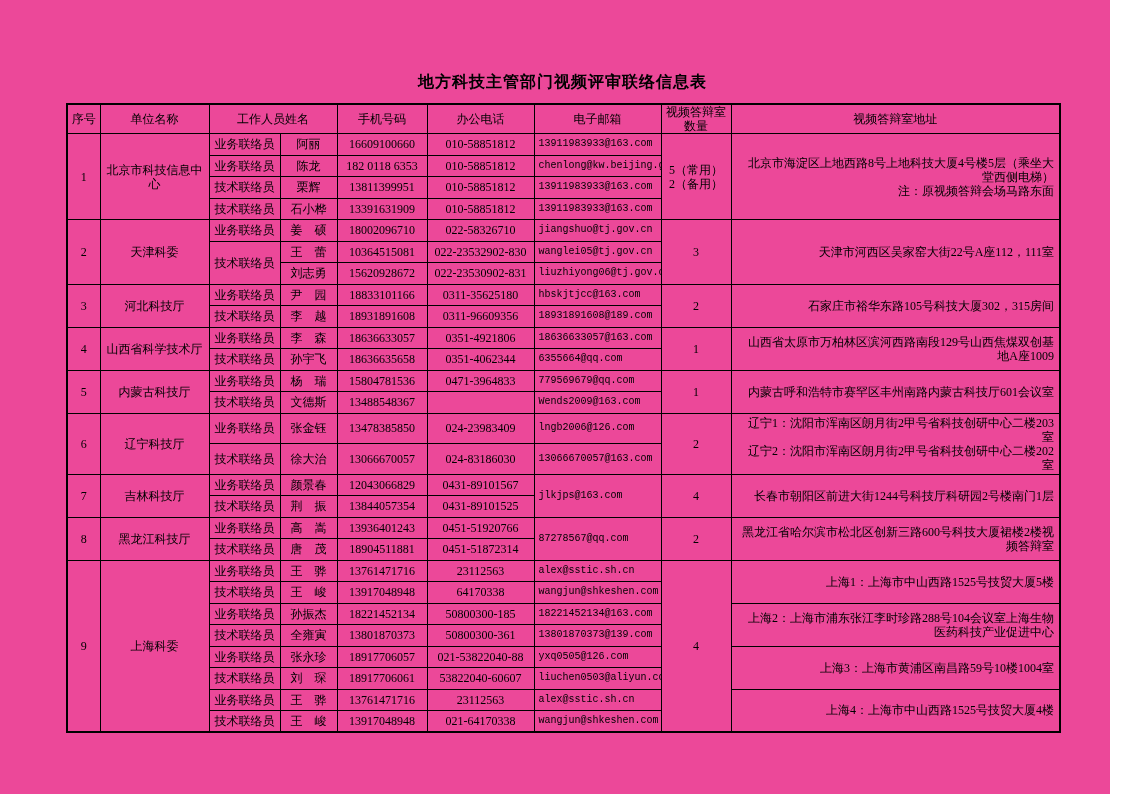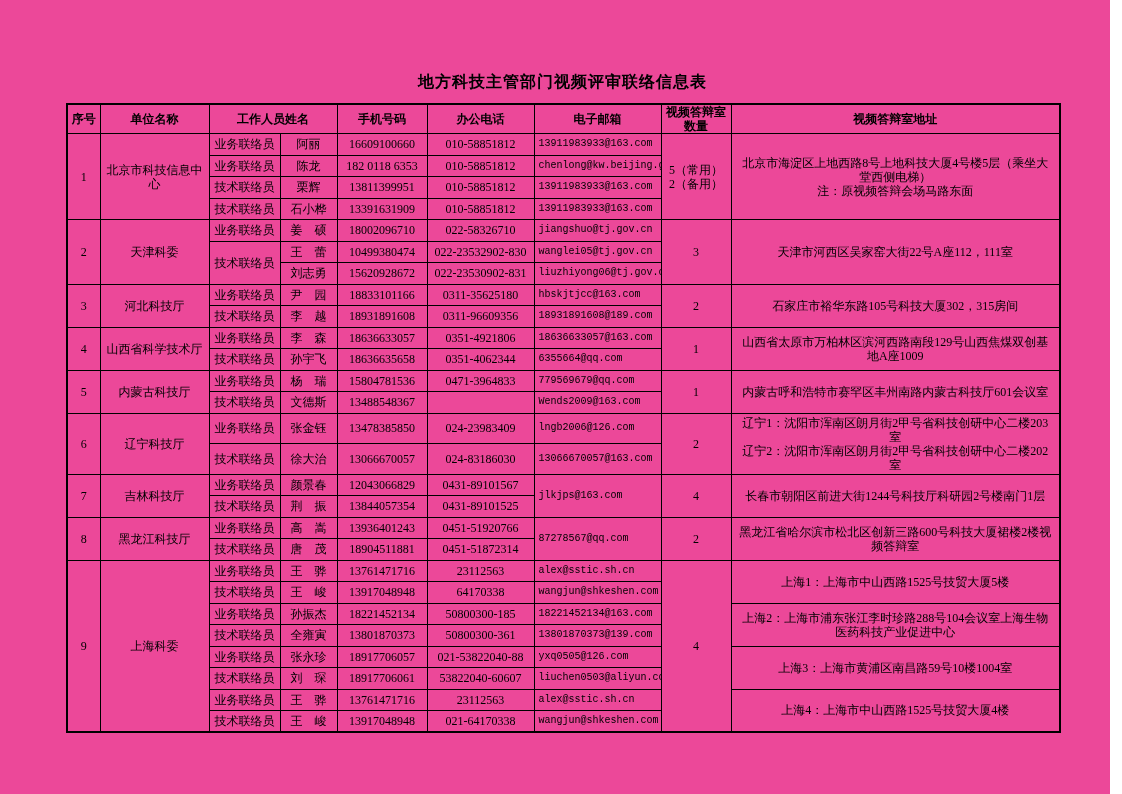--- a/index.html
+++ b/index.html
@@ -4,25 +4,25 @@
 <style>
   html,body{margin:0;padding:0;background:#ffffff;}
   body{width:1122px;height:794px;font-family:"Liberation Serif","DejaVu Serif",serif;color:#000;}
   .page{position:relative;width:1110px;height:794px;background:#ec4899;overflow:hidden;}
   .doc-title{position:absolute;left:66px;top:72px;width:993px;text-align:center;
     font-size:16px;font-weight:bold;letter-spacing:1px;}
   table.contact{position:absolute;left:66px;top:103px;width:993px;
     border-collapse:collapse;table-layout:fixed;border:2px solid #000;}
   th,td{border:1px solid #000;padding:0 3px;font-size:12px;line-height:14px;
     text-align:center;vertical-align:middle;overflow:hidden;}
-  th{font-weight:bold;height:28px;line-height:14px;padding:0 2px;}
+  th{font-weight:normal;height:28px;line-height:14px;padding:0 2px;}
   tr.r{height:21.5px;}
   td.email{text-align:left;font-family:"Liberation Mono","DejaVu Sans Mono",monospace;
     font-size:10px;white-space:nowrap;padding:0 4px;}
-  td.addr{text-align:center;white-space:pre-line;padding:2px 5px;}
+  td.addr{text-align:right;white-space:pre-line;padding:2px 5px;}
   td.count{white-space:pre-line;}
   .page-footer{position:absolute;left:66px;top:744px;width:993px;text-align:center;font-size:12px;}
 </style>
 </head>
 <body>
 
 <div class="page">
   <div class="doc-title">地方科技主管部门视频评审联络信息表</div>
 
   <table class="contact">
@@ -93,21 +93,21 @@
         <td>姜　硕</td>
         <td>18002096710</td>
         <td>022-58326710</td>
         <td class="email">jiangshuo@tj.gov.cn</td>
         <td rowspan="3" class="count">3</td>
         <td rowspan="3" class="addr">天津市河西区吴家窑大街22号A座112，111室</td>
       </tr>
       <tr class="r">
         <td rowspan="2">技术联络员</td>
         <td>王　蕾</td>
-        <td>10499380474</td>
+        <td>10364515081</td>
         <td>022-23532902-830</td>
         <td class="email">wanglei05@tj.gov.cn</td>
       </tr>
       <tr class="r">
         <td>刘志勇</td>
         <td>15620928672</td>
         <td>022-23530902-831</td>
         <td class="email">liuzhiyong06@tj.gov.cn</td>
       </tr>
 

